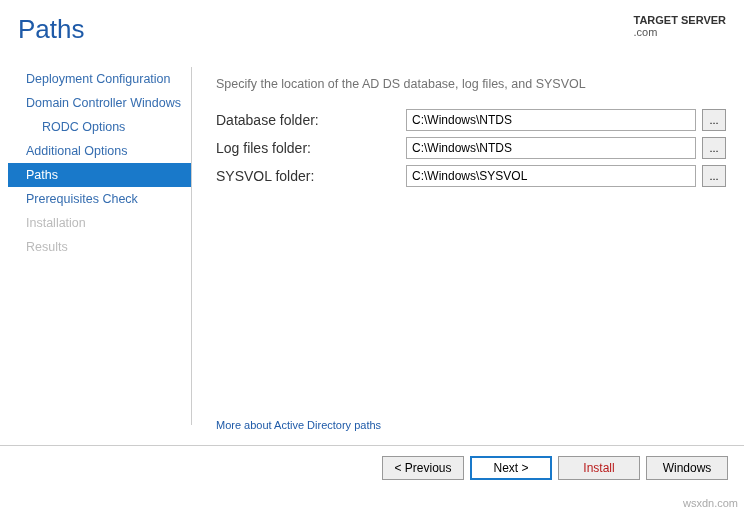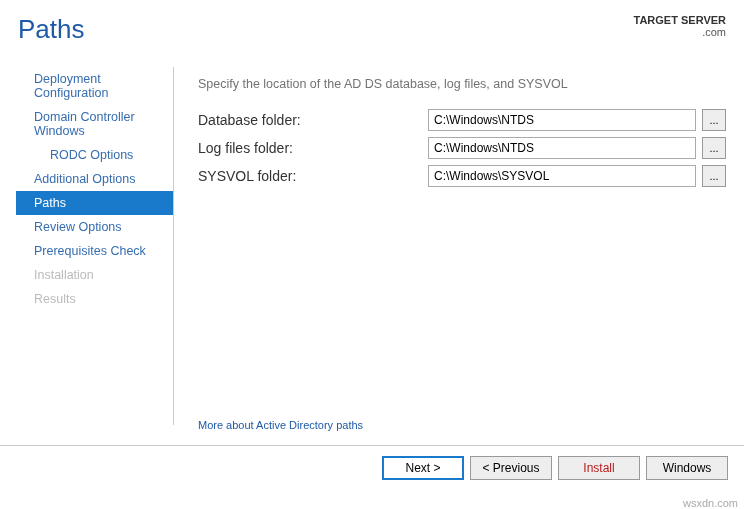--- a/index.html
+++ b/index.html
@@ -21,38 +21,37 @@
       display: flex;
       justify-content: space-between;
       align-items: flex-start;
     }
     .title {
       font-size: 26px;
       font-weight: 300;
       color: #1e5aa8;
     }
     .target-server {
-      text-align: right;
       font-size: 11px;
     }
     .target-server-label {
       font-weight: bold;
       color: #333;
     }
     .target-server-name {
       color: #555;
     }
     .body {
       display: flex;
       height: 390px;
     }
     .sidebar {
-      width: 174px;
+      width: 192px;
       padding-top: 12px;
-      padding-left: 16px;
+      padding-left: 8px;
       position: relative;
     }
     .sidebar::after {
       content: "";
       position: absolute;
       right: 0;
       top: 12px;
       bottom: 20px;
       width: 1px;
       background: #ccc;
@@ -95,21 +94,20 @@
       font-size: 14px;
     }
     .form-input {
       flex: 1;
       height: 22px;
       border: 1px solid #aaa;
       padding: 2px 5px;
       font-family: inherit;
       font-size: 12px;
       background: #fff;
-      margin-left: 40px;
     }
     .browse-btn {
       width: 24px;
       height: 22px;
       margin-left: 6px;
       border: 1px solid #999;
       background: #eee;
       cursor: pointer;
       font-size: 11px;
       text-align: center;
@@ -167,21 +165,20 @@
   </div>
 </div>
 
 <div class="body">
   <div class="sidebar">
     <div class="sidebar-item">Deployment Configuration</div>
     <div class="sidebar-item">Domain Controller Windows</div>
     <div class="sidebar-item indent">RODC Options</div>
     <div class="sidebar-item">Additional Options</div>
     <div class="sidebar-item active">Paths</div>
-    <div class="sidebar-item">Review Options</div>
     <div class="sidebar-item">Prerequisites Check</div>
     <div class="sidebar-item disabled">Installation</div>
     <div class="sidebar-item disabled">Results</div>
   </div>
 
   <div class="main">
     <div class="description">Specify the location of the AD DS database, log files, and SYSVOL</div>
 
     <div class="form-row">
       <div class="form-label">Database folder:</div>
@@ -199,19 +196,19 @@
       <div class="form-label">SYSVOL folder:</div>
       <input class="form-input" type="text" value="C:\Windows\SYSVOL" style="">
       <button class="browse-btn">...</button>
     </div>
 
     <div class="more-link">More about Active Directory paths</div>
   </div>
 </div>
 
 <div class="footer">
+  <button class="footer-btn">&lt; Previous</button>
   <button class="footer-btn primary">Next &gt;</button>
-  <button class="footer-btn">&lt; Previous</button>
   <button class="footer-btn disabled">Install</button>
   <button class="footer-btn">Windows</button>
 </div>
 
 <div class="watermark">wsxdn.com</div>
 
 </body></html>

